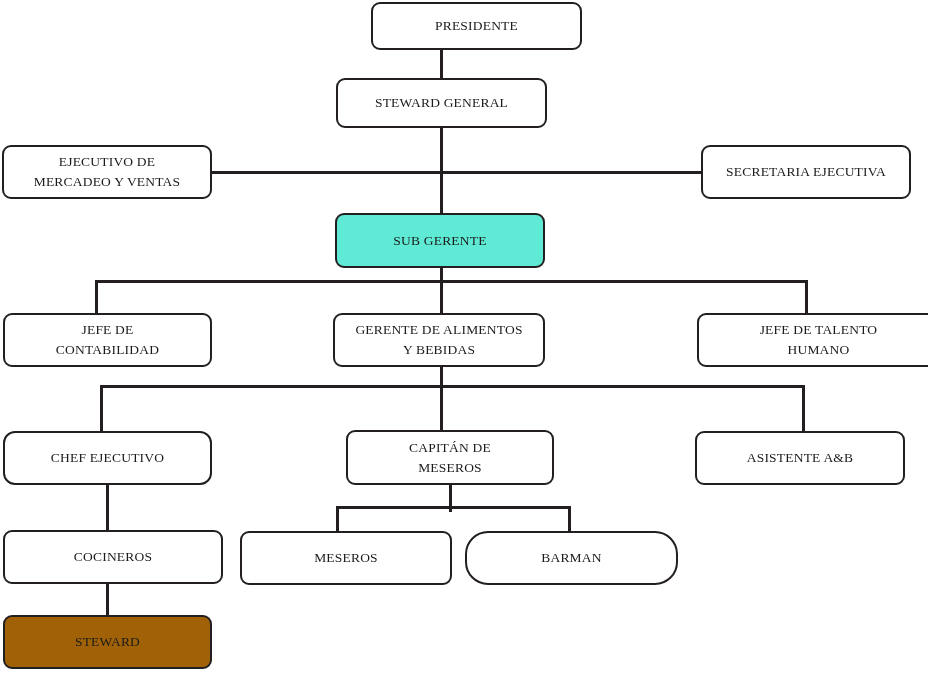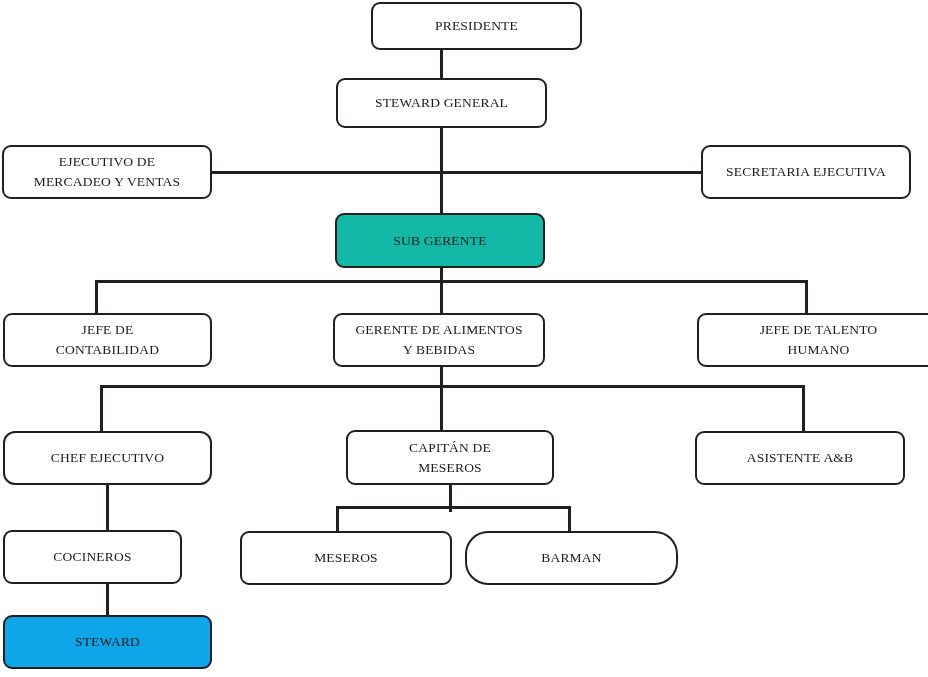--- a/index.html
+++ b/index.html
@@ -73,21 +73,21 @@
     <div class="node" style="left: 336px; top: 78px; width: 211px; height: 50px; border-color: rgb(35, 31, 32); background: rgb(255, 255, 255);">
       <span class="node-label" style="color: rgb(27, 27, 27);">STEWARD GENERAL</span>
     </div>
     <div class="node" style="left: 2px; top: 145px; width: 210px; height: 54px; border-color: rgb(35, 31, 32); background: rgb(255, 255, 255);">
       <span class="node-label" style="color: rgb(27, 27, 27);">EJECUTIVO DE
 MERCADEO Y VENTAS</span>
     </div>
     <div class="node" style="left: 701px; top: 145px; width: 210px; height: 54px; border-color: rgb(35, 31, 32); background: rgb(255, 255, 255);">
       <span class="node-label" style="color: rgb(27, 27, 27);">SECRETARIA EJECUTIVA</span>
     </div>
-    <div class="node" style="left: 335px; top: 213px; width: 210px; height: 55px; border-color: rgb(35, 31, 32); background: #14b8a6;">
+    <div class="node" style="left: 335px; top: 213px; width: 210px; height: 55px; border-color: rgb(35, 31, 32); background: #5eead4;">
       <span class="node-label" style="color: rgb(27, 27, 27);">SUB GERENTE</span>
     </div>
     <div class="node" style="left: 3px; top: 313px; width: 209px; height: 54px; border-color: rgb(35, 31, 32); background: rgb(255, 255, 255);">
       <span class="node-label" style="color: rgb(27, 27, 27);">JEFE DE
 CONTABILIDAD</span>
     </div>
     <div class="node" style="left: 333px; top: 313px; width: 212px; height: 54px; border-color: rgb(35, 31, 32); background: rgb(255, 255, 255);">
       <span class="node-label" style="color: rgb(27, 27, 27);">GERENTE DE ALIMENTOS
 Y BEBIDAS</span>
     </div>
@@ -98,25 +98,25 @@
     <div class="node" style="left: 3px; top: 431px; width: 209px; height: 54px; border-color: rgb(35, 31, 32); background: rgb(255, 255, 255); border-radius: 12px;">
       <span class="node-label" style="color: rgb(27, 27, 27);">CHEF EJECUTIVO</span>
     </div>
     <div class="node" style="left: 346px; top: 430px; width: 208px; height: 55px; border-color: rgb(35, 31, 32); background: rgb(255, 255, 255);">
       <span class="node-label" style="color: rgb(27, 27, 27);">CAPITÁN DE
 MESEROS</span>
     </div>
     <div class="node" style="left: 695px; top: 431px; width: 210px; height: 54px; border-color: rgb(35, 31, 32); background: rgb(255, 255, 255);">
       <span class="node-label" style="color: rgb(27, 27, 27);">ASISTENTE  A&amp;B</span>
     </div>
-    <div class="node" style="left: 3px; top: 530px; width: 179px; height: 54px; border-color: rgb(35, 31, 32); background: rgb(255, 255, 255);">
+    <div class="node" style="left: 3px; top: 530px; width: 220px; height: 54px; border-color: rgb(35, 31, 32); background: rgb(255, 255, 255);">
       <span class="node-label" style="color: rgb(27, 27, 27);">COCINEROS</span>
     </div>
     <div class="node" style="left: 240px; top: 531px; width: 212px; height: 54px; border-color: rgb(35, 31, 32); background: rgb(255, 255, 255);">
       <span class="node-label" style="color: rgb(27, 27, 27);">MESEROS</span>
     </div>
     <div class="node" style="left: 465px; top: 531px; width: 213px; height: 54px; border-color: rgb(35, 31, 32); background: rgb(255, 255, 255); border-radius: 23px;">
       <span class="node-label" style="color: rgb(27, 27, 27);">BARMAN</span>
     </div>
-    <div class="node" style="left: 3px; top: 615px; width: 209px; height: 54px; border-color: rgb(35, 31, 32); background: #0ea5e9;">
+    <div class="node" style="left: 3px; top: 615px; width: 209px; height: 54px; border-color: rgb(35, 31, 32); background: #a16207;">
       <span class="node-label" style="color: rgb(27, 27, 27);">STEWARD</span>
     </div>
   </div>
 
 </body></html>

